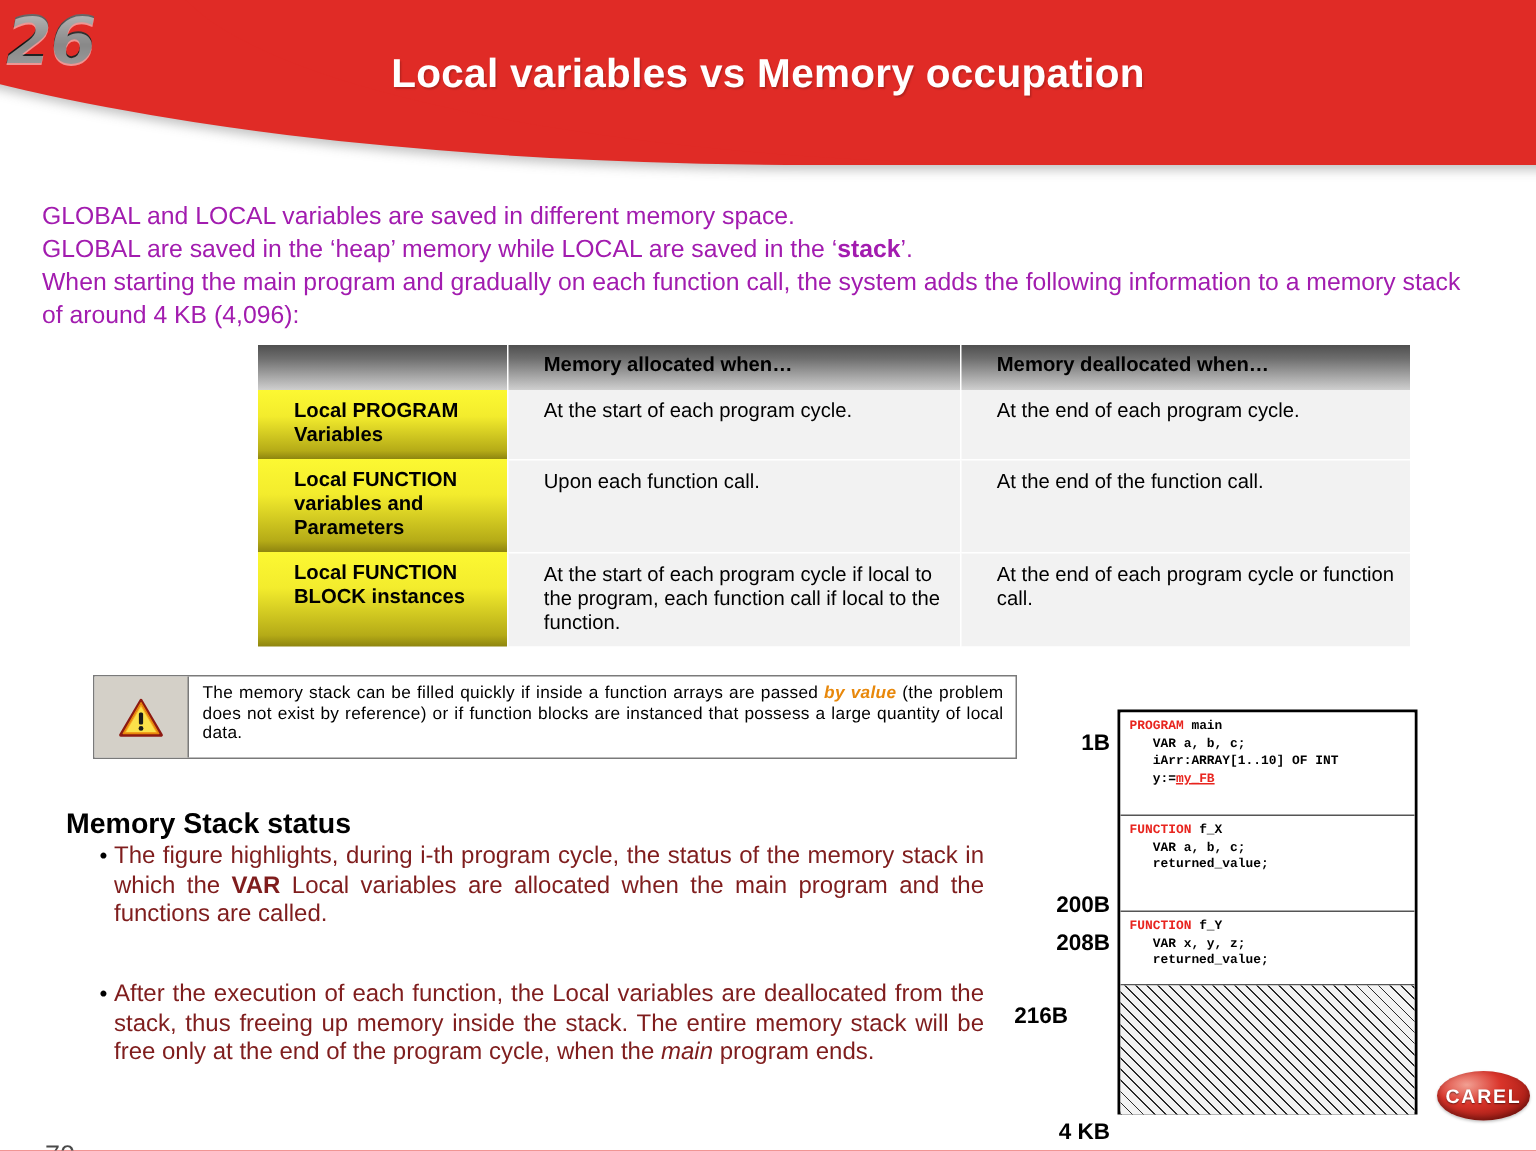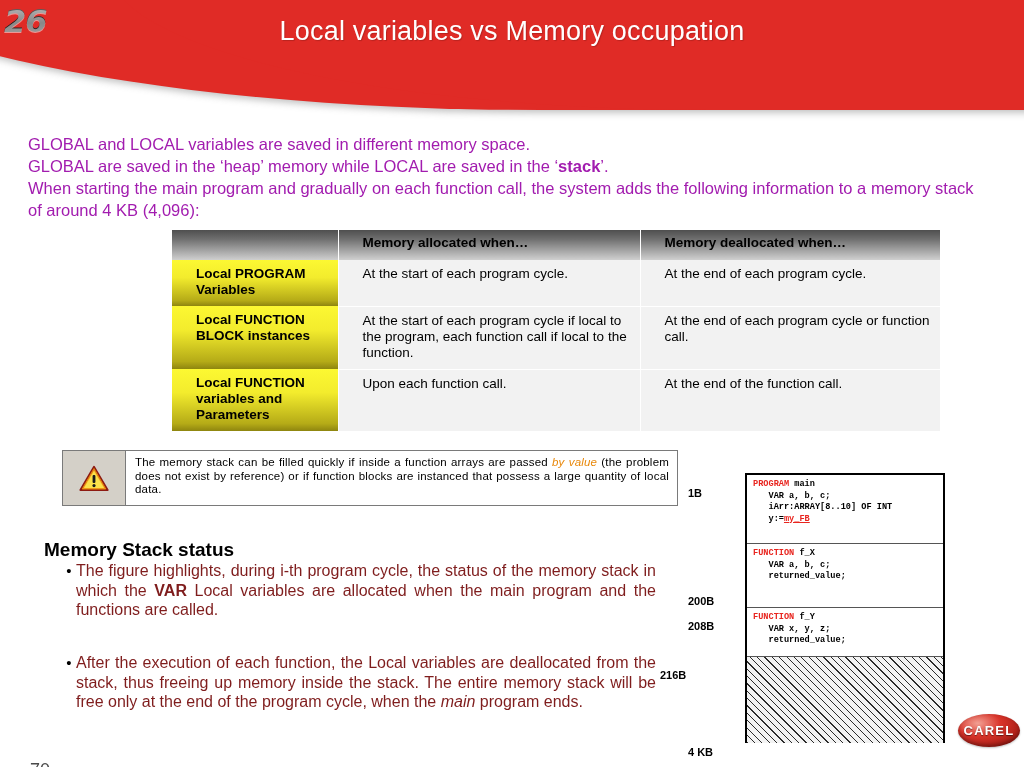--- a/index.html
+++ b/index.html
@@ -29,32 +29,32 @@
   #header-ellipse2{
     position:absolute;
     left:110px;top:-170px;
     width:1200px;height:280px;
     background:#e02b26;
     border-radius:50% 0 0 50% / 50% 0 0 50%;
   }
   #slide-number-badge{
     position:absolute;left:4px;top:2px;
     font-family:"DejaVu Sans", sans-serif;
-    font-size:32px;font-weight:bold;font-style:italic;
+    font-size:44px;font-weight:bold;font-style:italic;
     letter-spacing:-1px;
     background:linear-gradient(180deg,#8b8b8b 0%,#3a3a3a 35%,#111 55%,#4a4a4a 100%);
     -webkit-background-clip:text;background-clip:text;
     color:transparent;
     text-shadow:0 1px 0 rgba(255,255,255,.5);
   }
   #slide-title{
-    position:absolute;left:0;top:16px;width:1024px;
+    position:absolute;left:0;top:34px;width:1024px;
     text-align:center;
     color:#ffffff;
-    font-size:27px;font-weight:normal;
+    font-size:27px;font-weight:bold;
     letter-spacing:.2px;
     text-shadow:1px 1px 1px rgba(0,0,0,.18);
   }
 
   
   #intro{
     position:absolute;left:28px;top:133px;width:950px;
     font-size:16.5px;line-height:22px;color:#a21caf;
   }
   #intro b{font-weight:bold;}
@@ -117,21 +117,21 @@
   }
   #warning-text{
     flex:1;
     padding:5px 8px 4px 9px;
     font-size:11.5px;
     line-height:13.5px;
     text-align:justify;
     color:#000;
     letter-spacing:.2px;
   }
-  #warning-text .hl{color:#e8880b;font-weight:normal;font-style:italic;}
+  #warning-text .hl{color:#e8880b;font-weight:bold;font-style:italic;}
 
   
   #stack-status-heading{
     position:absolute;left:44px;top:539px;
     font-size:19px;font-weight:bold;color:#000;
   }
   .bullet-block{
     position:absolute;
     display:flex;
     font-size:16px;line-height:19.5px;
@@ -186,22 +186,22 @@
     height:86px;
     border-bottom:none;
     background:
       repeating-linear-gradient(45deg,
         #2b2b2b 0px,#2b2b2b 0.9px,
         rgba(0,0,0,0) 0.9px, rgba(0,0,0,0) 5.2px),
       #f3f3f3;
   }
   .stack-label{
     position:absolute;
-    font-size:11px;font-weight:bold;color:#000;
-    text-align:left;
+    font-size:15px;font-weight:bold;color:#000;
+    text-align:right;
     width:52px;
   }
   #label-1b{left:688px;top:487px;}
   #label-200b{left:688px;top:556px;margin-top:39px;}
   #label-208b{left:688px;top:620px;}
   #label-216b{left:660px;top:669px;}
   #label-4kb{left:688px;top:746px;}
 
   
   #carel-logo{
@@ -247,28 +247,28 @@
       <th>Memory deallocated when…</th>
     </tr>
   </thead>
   <tbody>
     <tr>
       <td class="rowhead">Local PROGRAM Variables</td>
       <td class="cell">At the start of each program cycle.</td>
       <td class="cell">At the end of each program cycle.</td>
     </tr>
     <tr>
+      <td class="rowhead">Local FUNCTION variables and Parameters</td>
+      <td class="cell">Upon each function call.</td>
+      <td class="cell">At the end of the function call.</td>
+    </tr>
+    <tr>
       <td class="rowhead">Local FUNCTION BLOCK instances</td>
       <td class="cell">At the start of each program cycle if local to the program, each function call if local to the function.</td>
       <td class="cell">At the end of each program cycle or function call.</td>
-    </tr>
-    <tr>
-      <td class="rowhead">Local FUNCTION variables and Parameters</td>
-      <td class="cell">Upon each function call.</td>
-      <td class="cell">At the end of the function call.</td>
     </tr>
   </tbody>
 </table>
 
 <div id="warning-box">
   <div id="warning-icon-cell">
     <svg width="30" height="27" viewBox="0 0 30 27">
       <polygon points="15,2 28.5,25 1.5,25" fill="#f5a623" stroke="#8d1a12" stroke-width="2.2" stroke-linejoin="round"></polygon>
       <polygon points="15,6 25,23 5,23" fill="#fbe14a" stroke="none"></polygon>
       <polygon points="15,3.5 26.8,24 3.2,24" fill="none" stroke="#e8880b" stroke-width="1" stroke-linejoin="round"></polygon>
@@ -293,21 +293,21 @@
 
 <div id="page-number">70</div>
 
 <div class="stack-label" id="label-1b">1B</div>
 <div class="stack-label" id="label-200b">200B</div>
 <div class="stack-label" id="label-208b">208B</div>
 <div class="stack-label" id="label-216b">216B</div>
 <div class="stack-label" id="label-4kb">4 KB</div>
 
 <div id="stack-diagram">
-  <div class="stack-frame" id="frame-main"><div><span class="kw">PROGRAM</span><span> main</span></div><div><span>   VAR a, b, c;</span></div><div><span>   iArr:ARRAY[8..10] OF INT</span></div><div><span>   y:=</span><span class="fbref">my_FB</span></div></div>
+  <div class="stack-frame" id="frame-main"><div><span class="kw">PROGRAM</span><span> main</span></div><div><span>   VAR a, b, c;</span></div><div><span>   iArr:ARRAY[1..10] OF INT</span></div><div><span>   y:=</span><span class="fbref">my_FB</span></div></div>
   <div class="stack-frame" id="frame-fx"><div><span class="kw">FUNCTION</span><span> f_X</span></div><div><span>   VAR a, b, c;</span></div><div><span>   returned_value;</span></div></div>
   <div class="stack-frame" id="frame-fy"><div><span class="kw">FUNCTION</span><span> f_Y</span></div><div><span>   VAR x, y, z;</span></div><div><span>   returned_value;</span></div></div>
   <div class="stack-frame" id="frame-free"></div>
 </div>
 
 <div id="carel-logo">
   <span id="carel-logo-text">CAREL</span>
 </div>
 
 </body></html>

